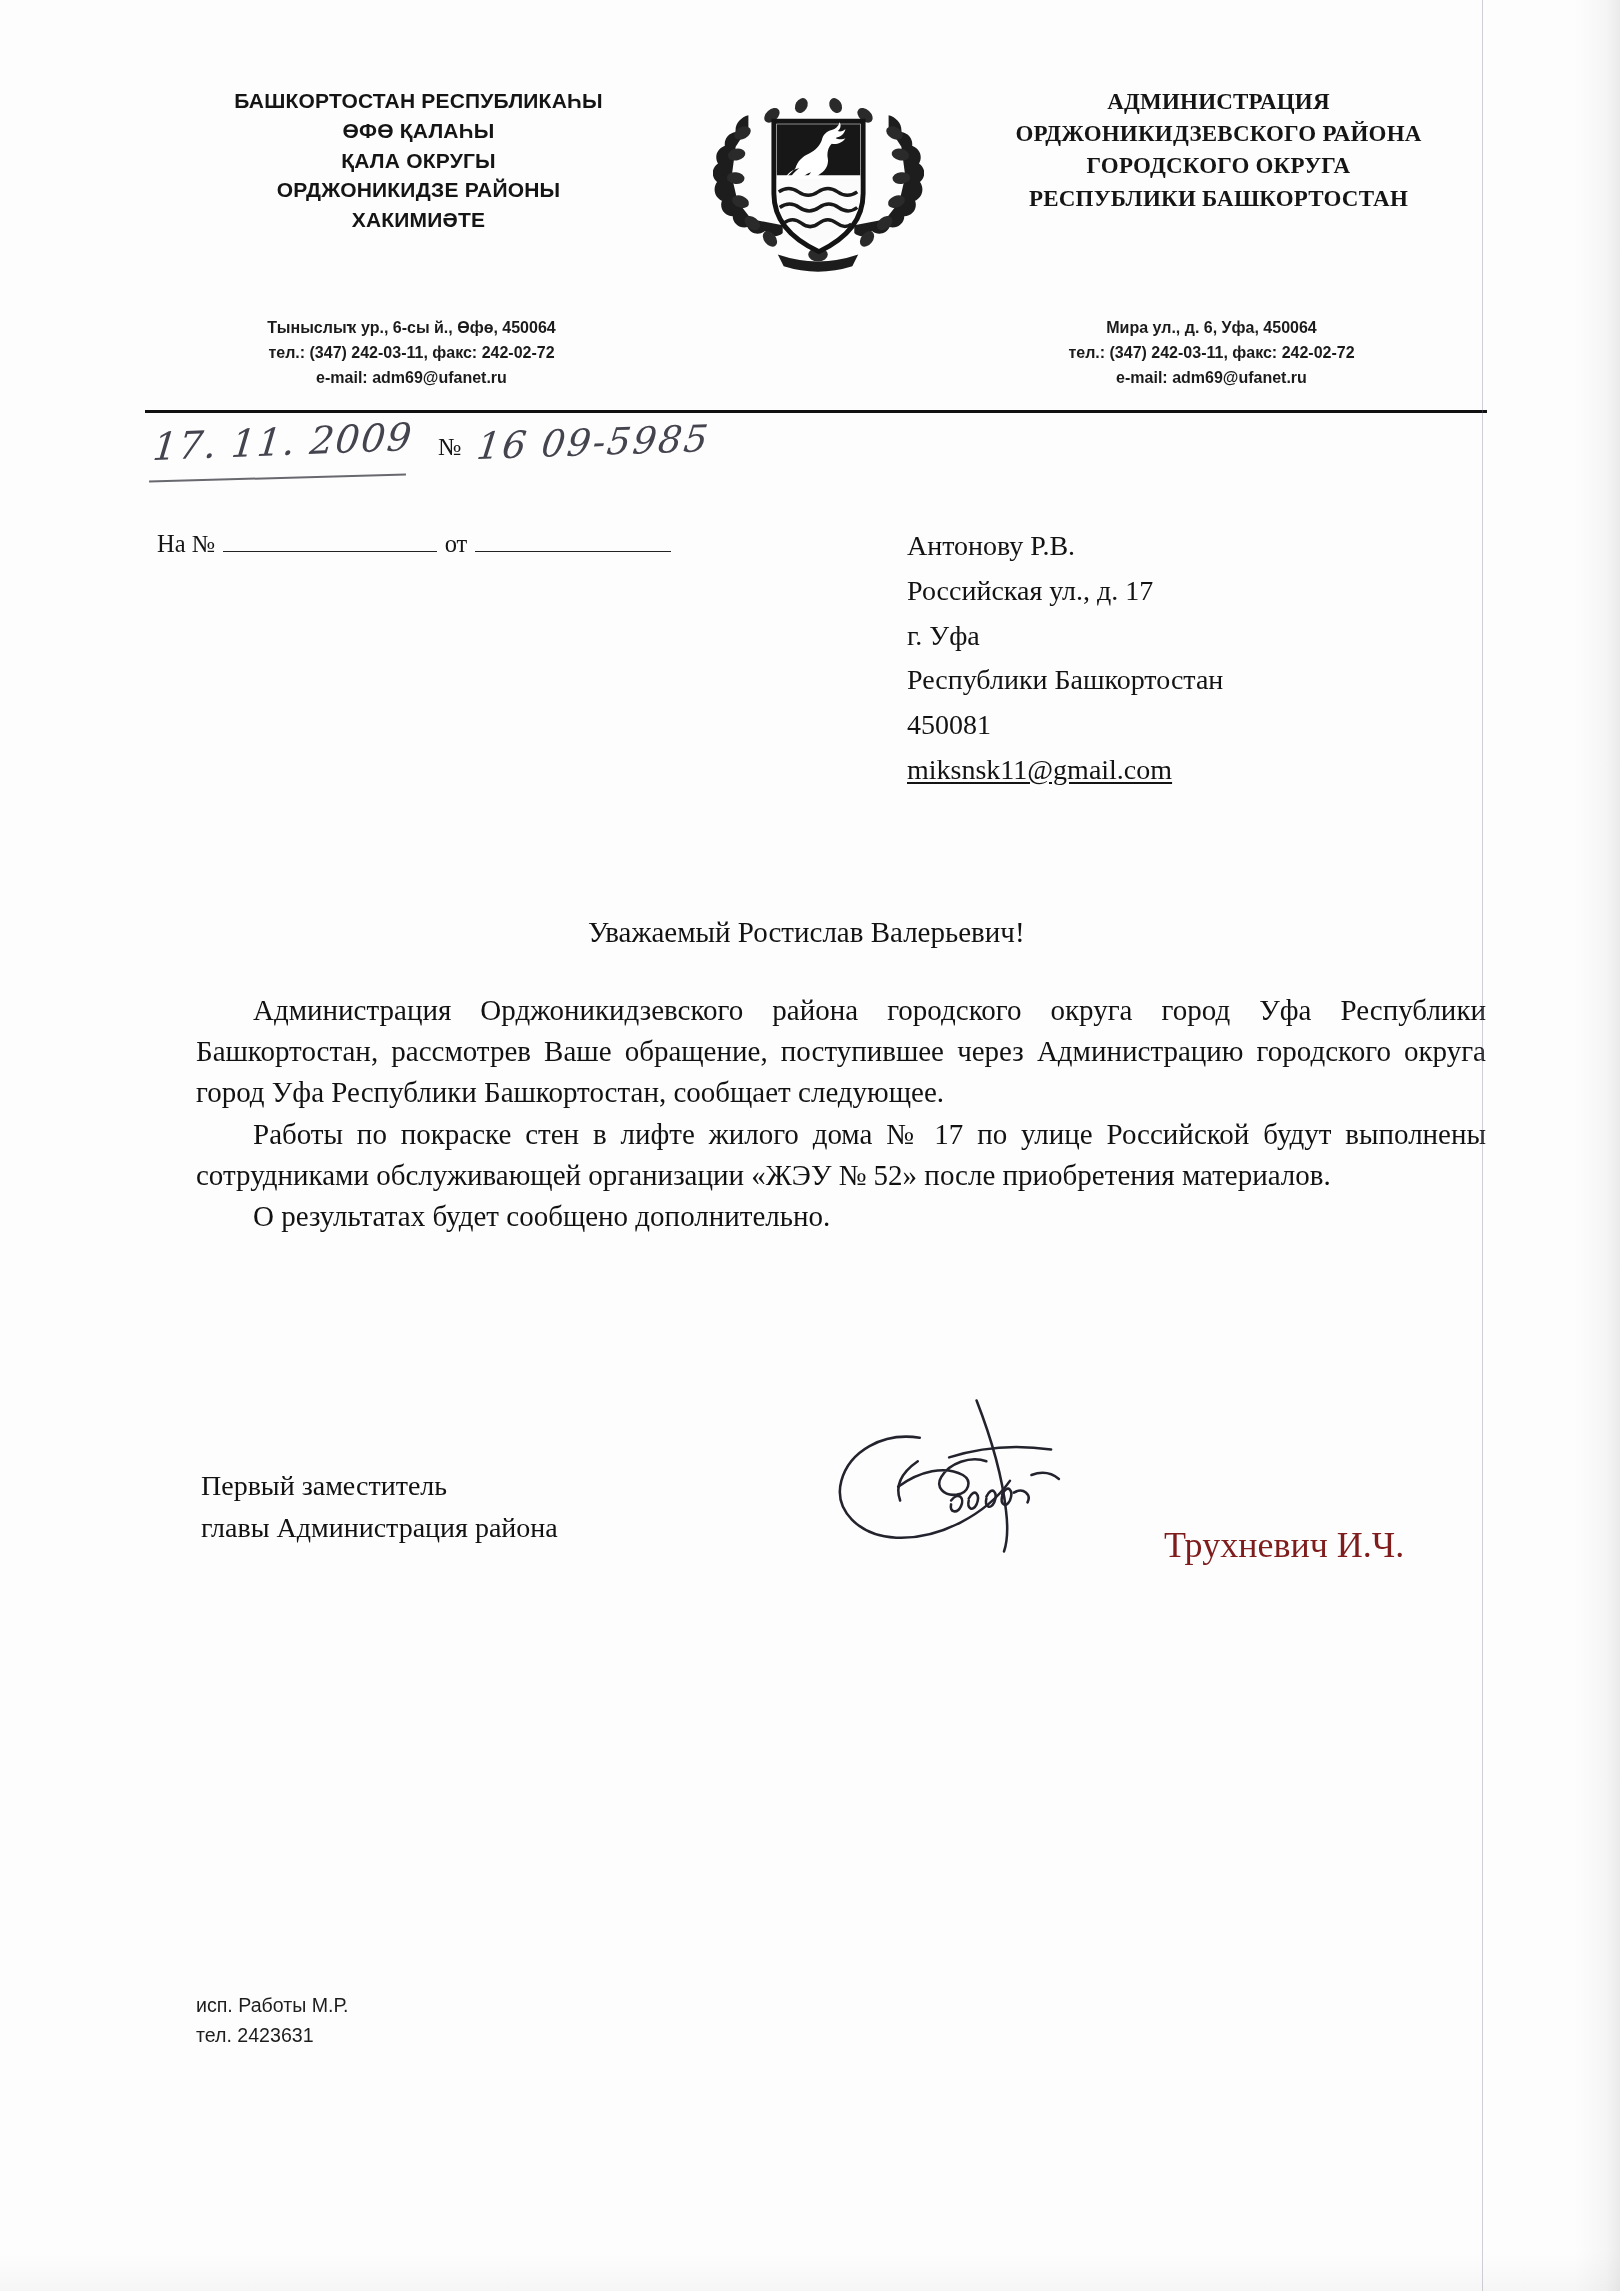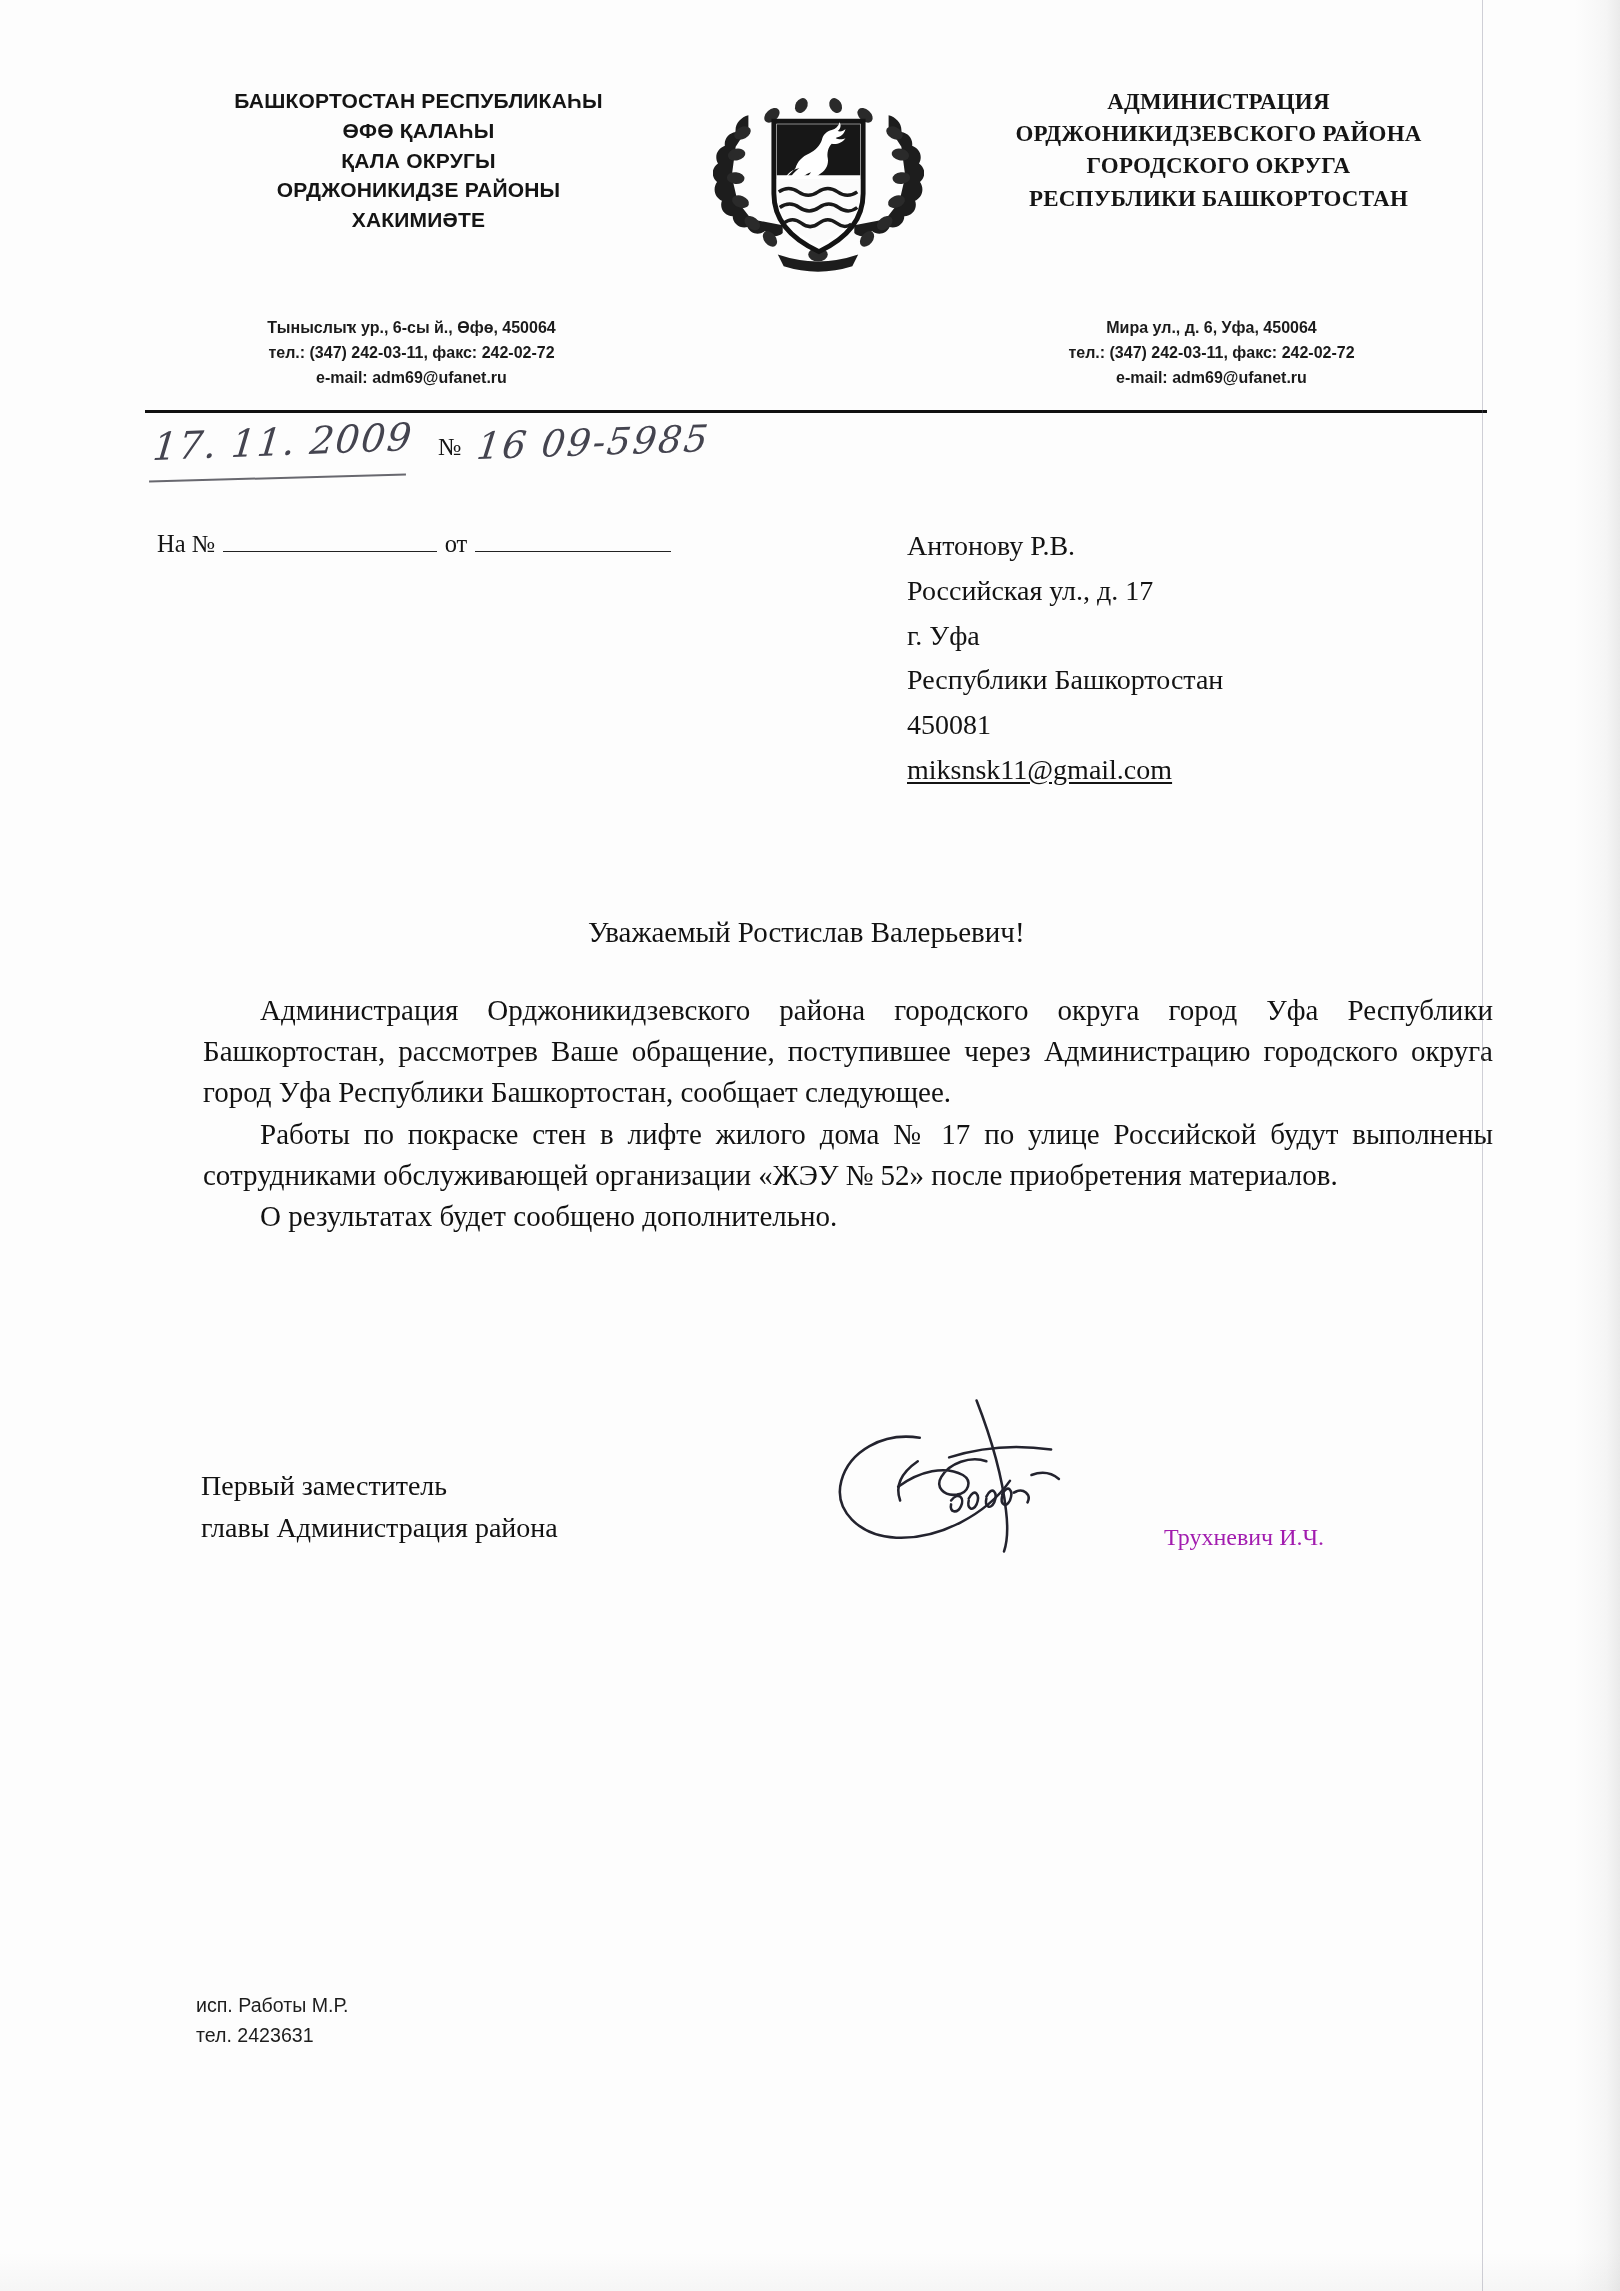--- a/index.html
+++ b/index.html
@@ -185,21 +185,21 @@
   .salutation {
     position: absolute;
     top: 916px;
     left: 588px;
     font-size: 29px;
     color: #121212;
   }
   .body-text {
     position: absolute;
     top: 990px;
-    left: 203px;
+    left: 196px;
     width: 1290px;
     font-size: 29px;
     line-height: 1.42;
     text-align: justify;
     color: #121212;
   }
   .body-text p {
     margin: 0;
     text-indent: 57px;
     text-align: justify;
@@ -212,22 +212,22 @@
     top: 1465px;
     left: 201px;
     font-size: 28px;
     line-height: 1.50;
     color: #121212;
   }
   .sig-name {
     position: absolute;
     top: 1524px;
     left: 1164px;
-    font-size: 24px;
-    color: #a21caf;
+    font-size: 36px;
+    color: #7f1d1d;
   }
   .sig-scribble {
     position: absolute;
     top: 1377px;
     left: 804px;
     width: 353px;
     height: 196px;
   }
 
   

